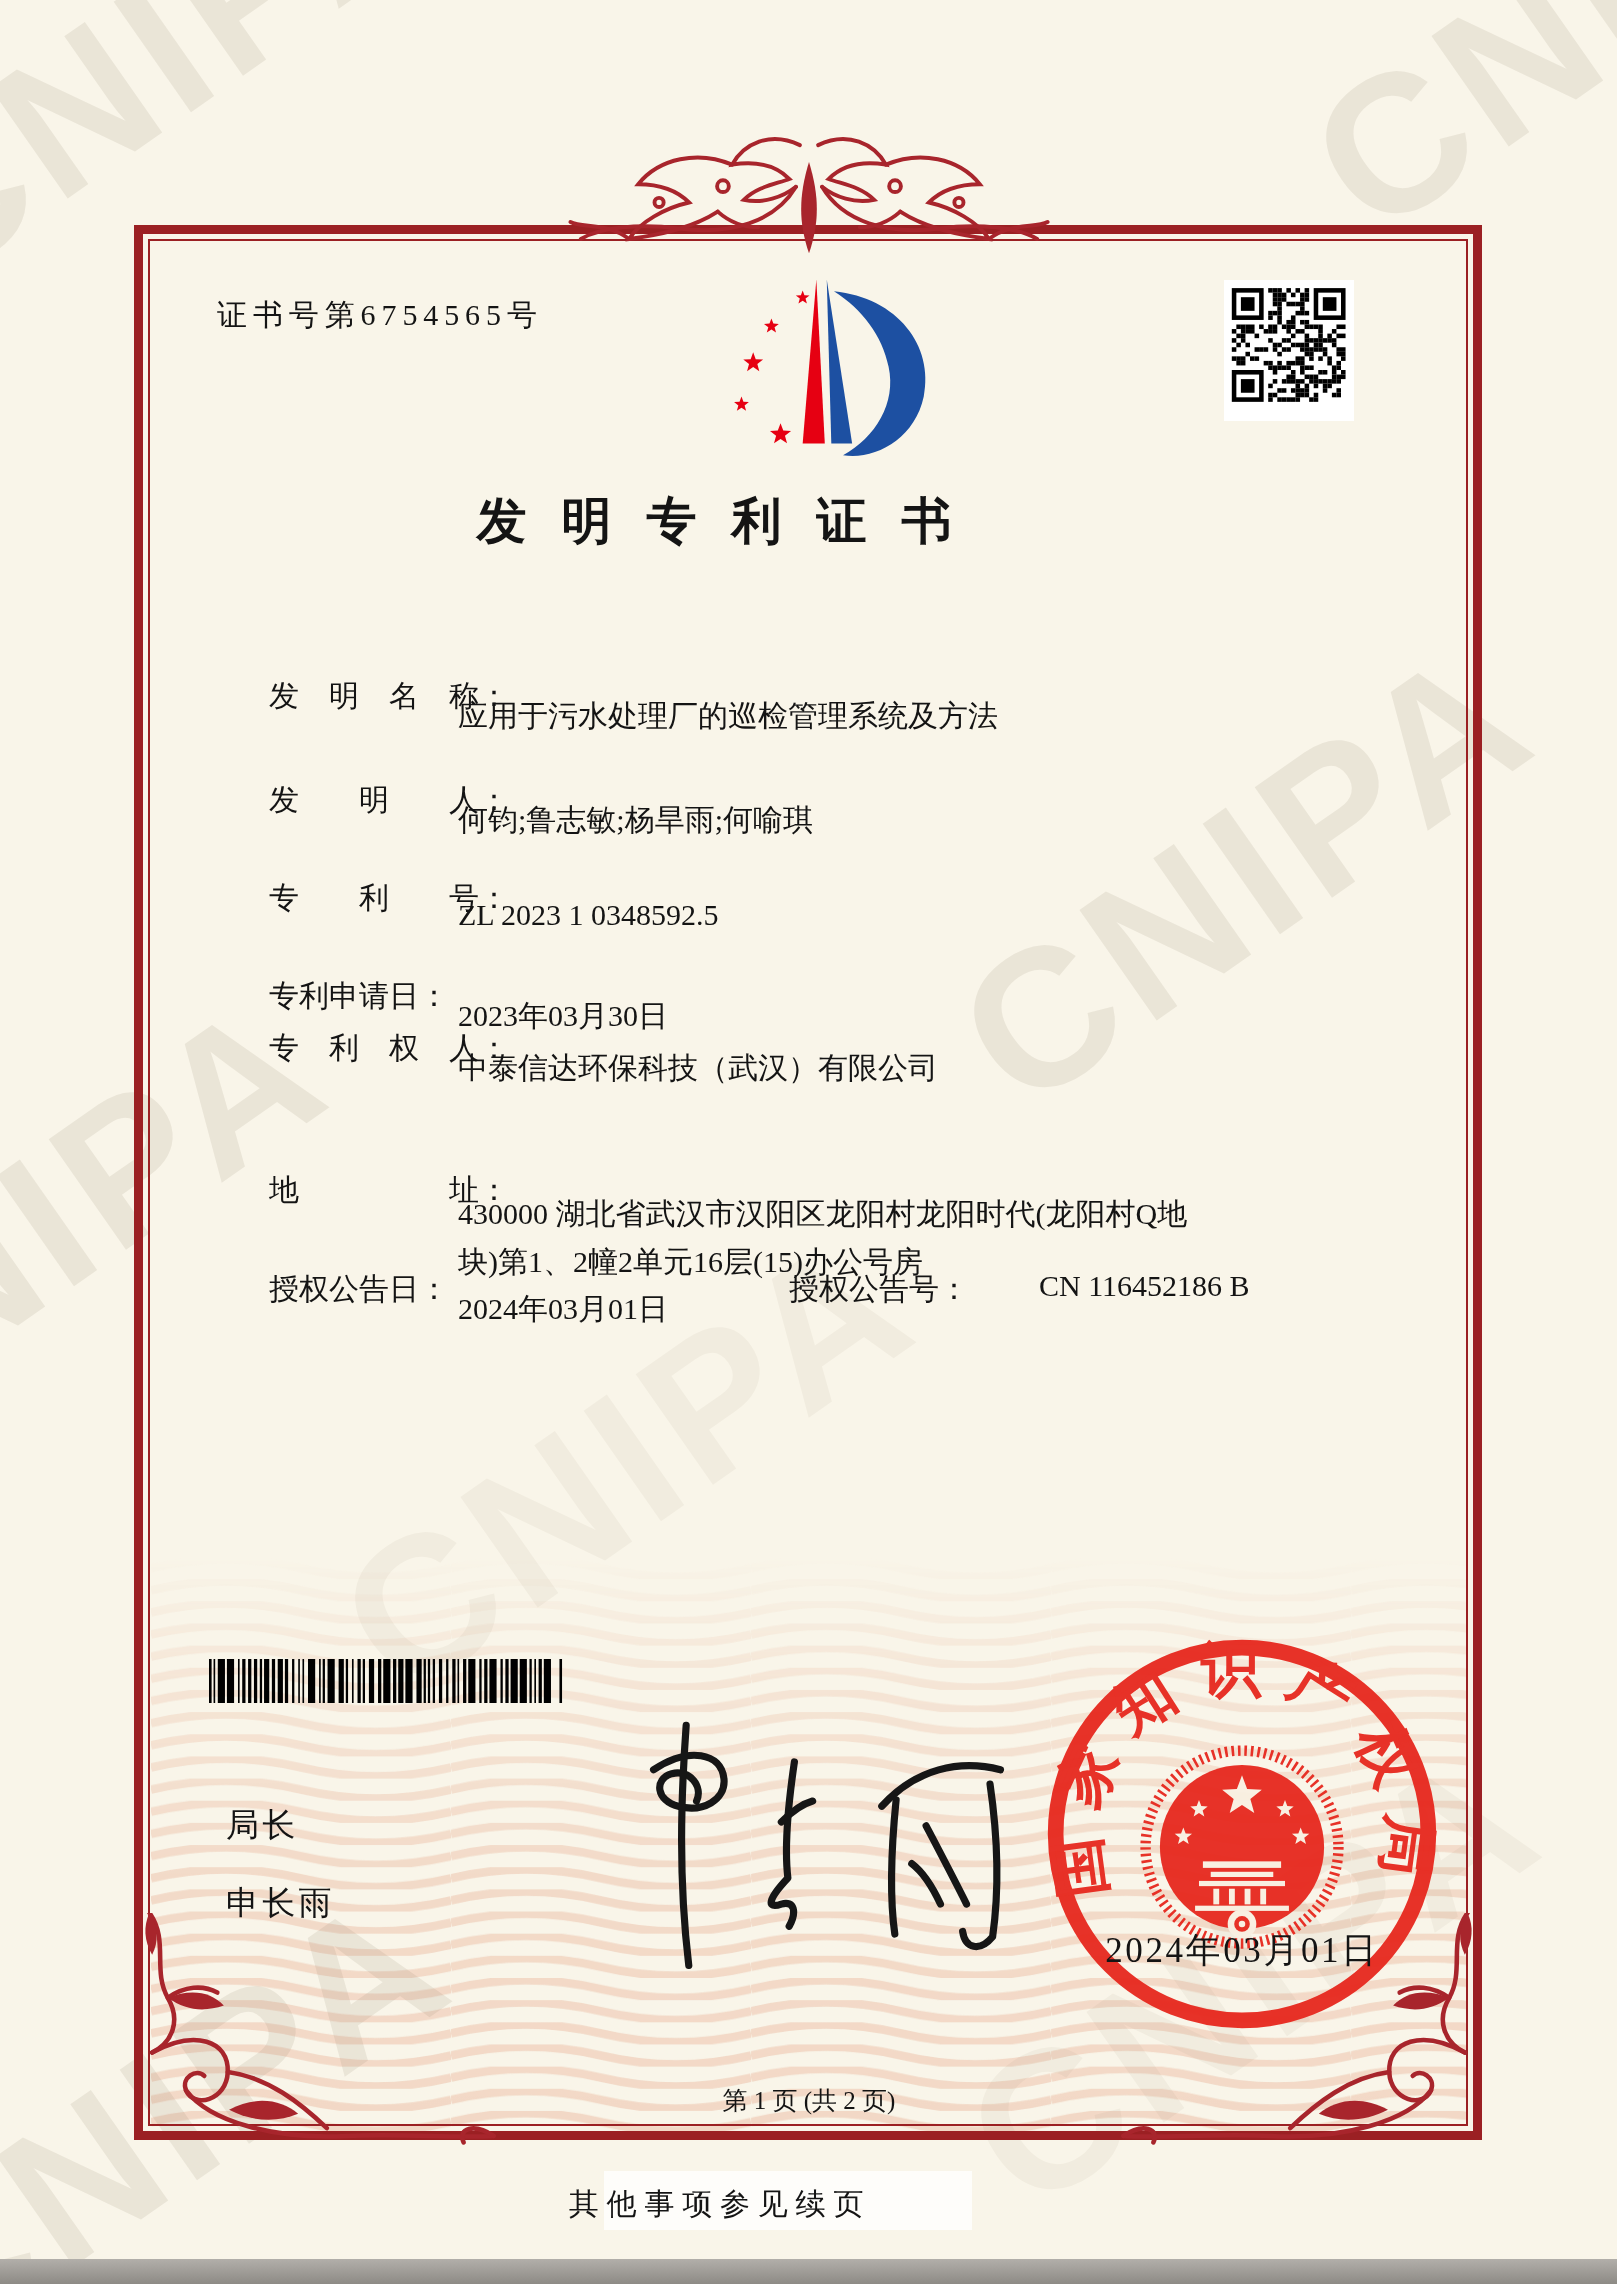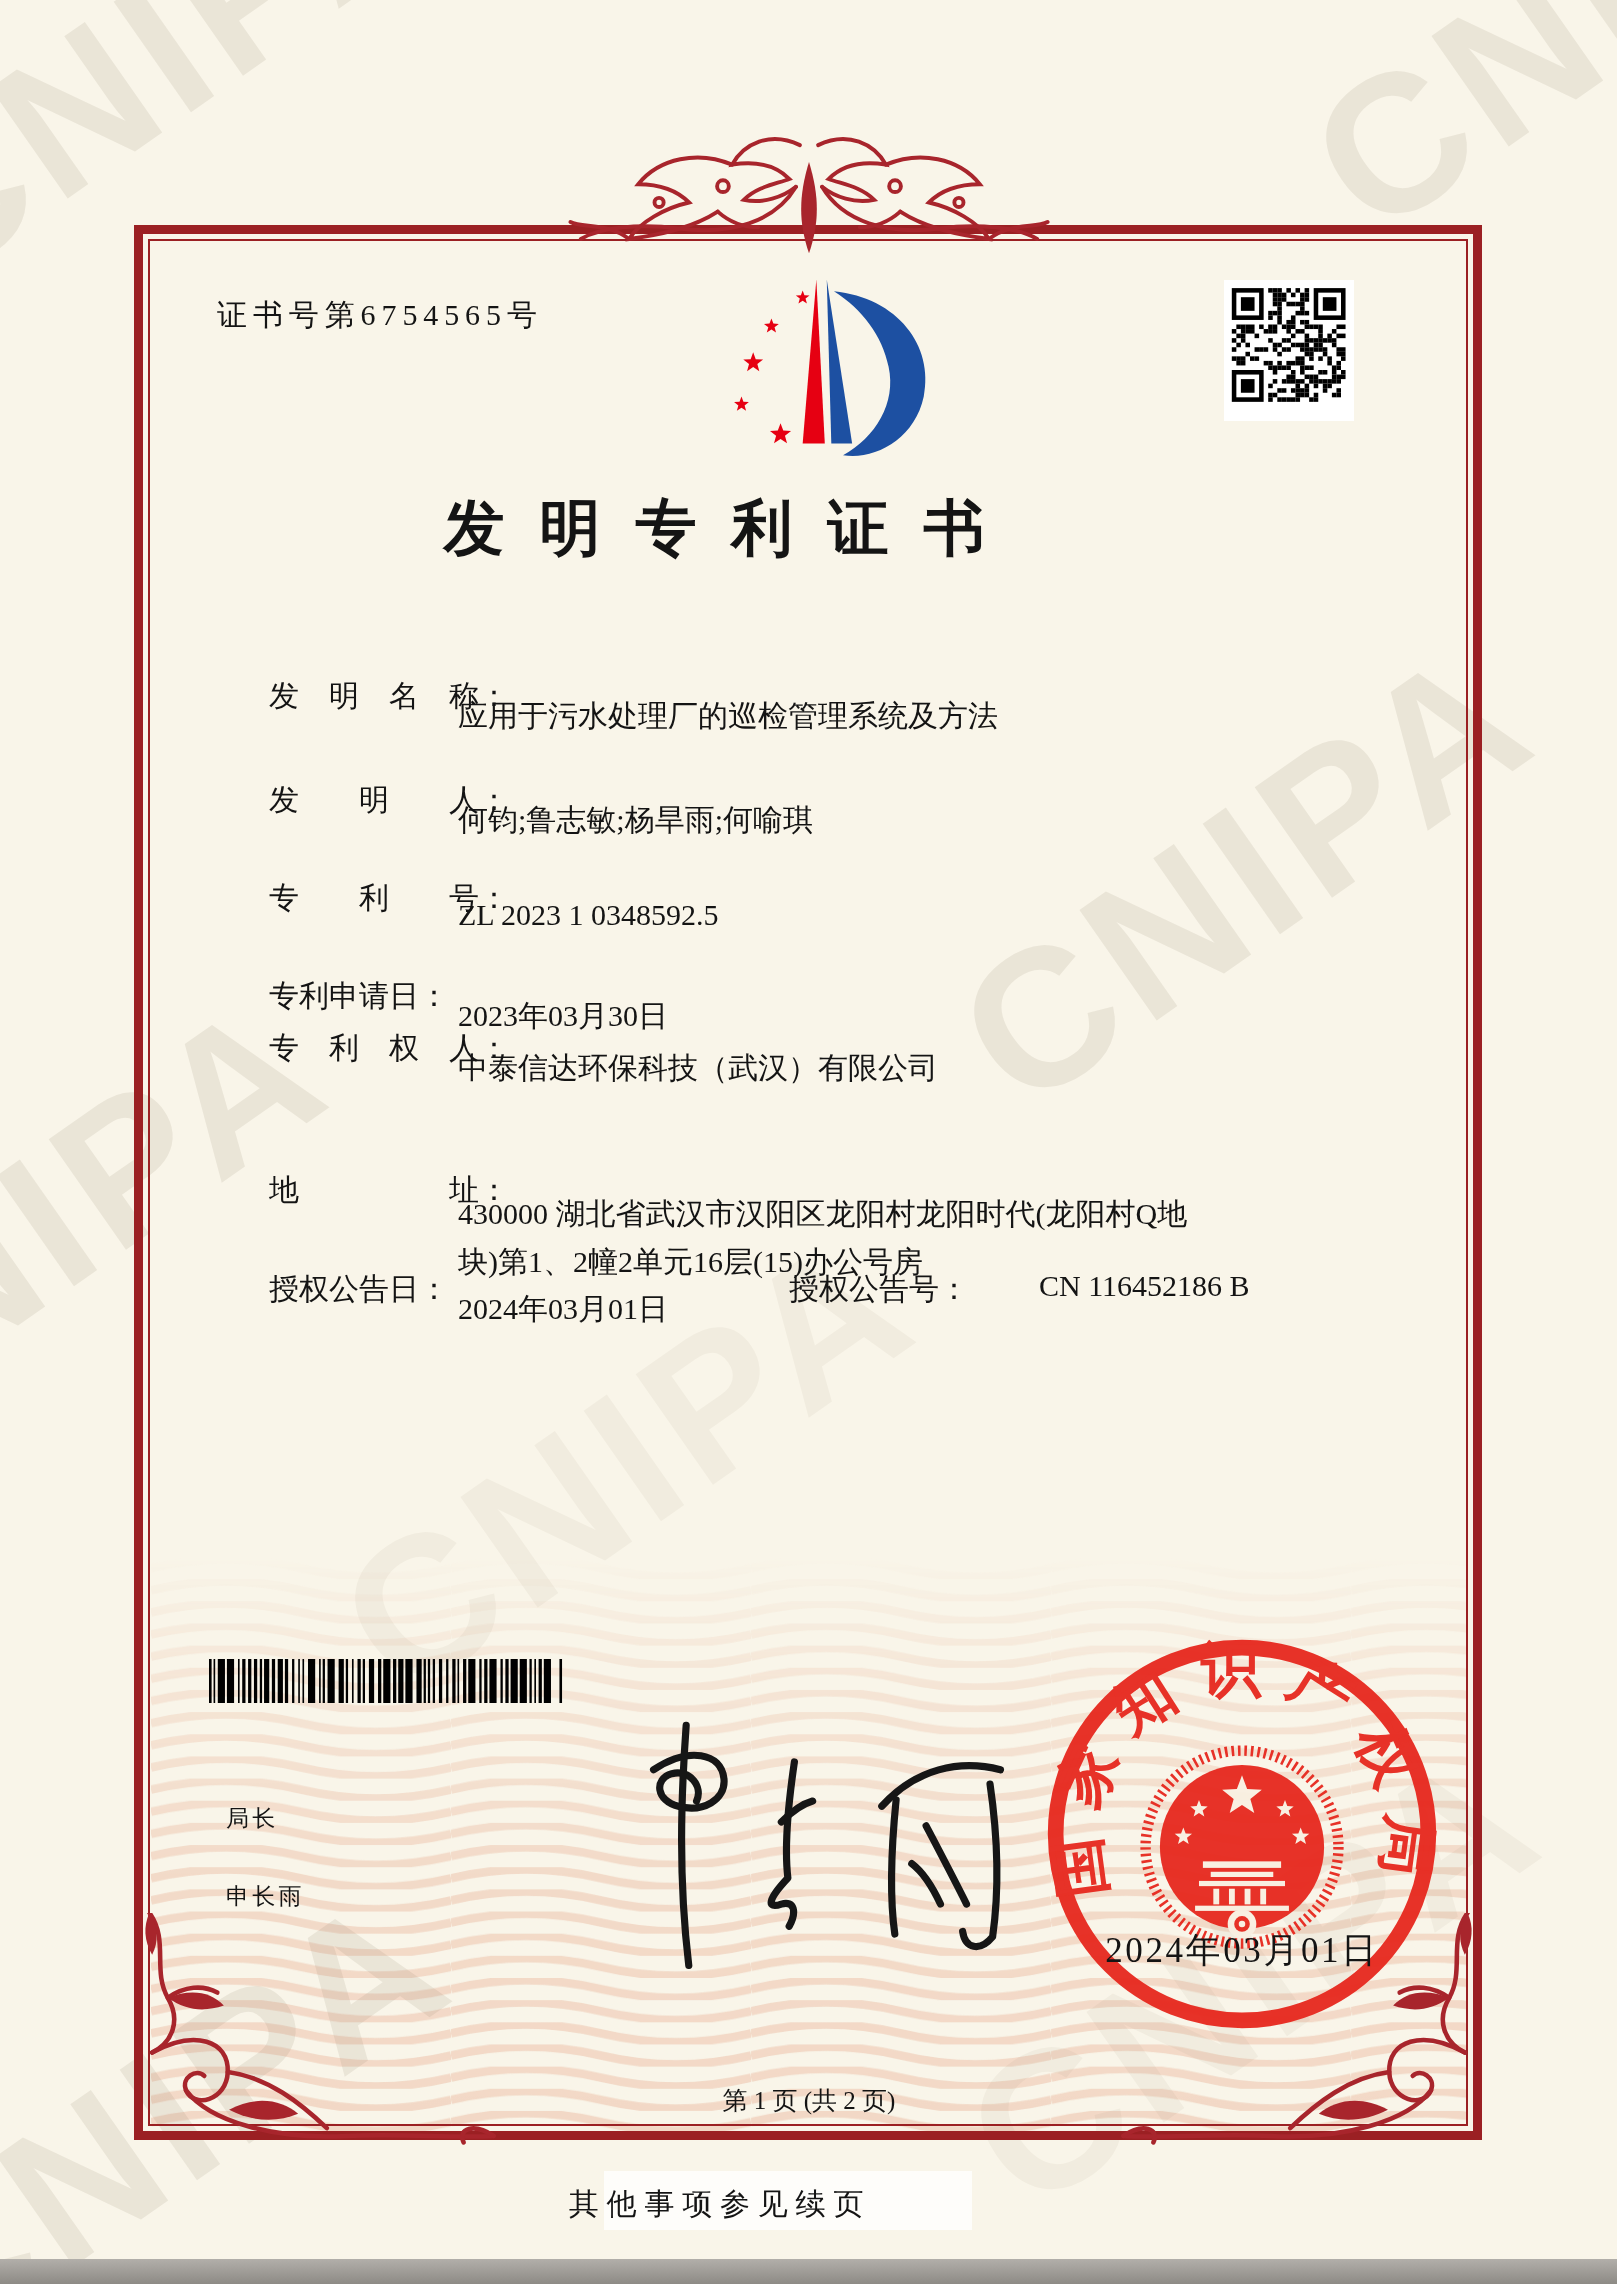--- a/index.html
+++ b/index.html
@@ -18,37 +18,37 @@
   .frame-inner{position:absolute;inset:4.6px;border:2.6px solid #9b2023;}
   .orn{position:absolute;z-index:3;}
   .orn-top{left:560px;top:124px;width:498px;height:140px;}
   .orn-bl{left:130px;top:1913px;width:378px;height:236px;}
   .orn-br{left:1109px;top:1913px;width:378px;height:236px;transform:scaleX(-1);}
   
   .cert-no{position:absolute;left:217px;top:295px;font-size:30px;letter-spacing:5.9px;z-index:4;}
   .logo{position:absolute;left:706px;top:269px;width:235px;height:194px;z-index:4;}
   .qr{position:absolute;left:1224px;top:280px;width:130px;height:141px;background:#fff;z-index:4;}
   .title{position:absolute;left:0;top:488px;width:1428px;text-align:center;z-index:4;
-         font-size:61px;font-weight:bold;letter-spacing:35px;text-indent:35px;}
+         font-size:50px;font-weight:bold;letter-spacing:35px;text-indent:35px;}
   
   .row{position:absolute;left:225px;font-size:30px;z-index:4;white-space:nowrap;}
   .row .lab{display:inline-block;margin-left:44px;}
   .row .val{position:absolute;left:233px;top:0;margin-top:20px;}
   .r1{top:676px}.r2{top:780px}.r3{top:878px}.r4{top:976px}.r5{top:1028px}
   .r6{top:1170px}.r7{top:1269px}
   .r6 .val{width:757px;white-space:normal;word-break:break-all;line-height:48px;}
   .r7 .lab2{position:absolute;left:564px;top:0;}
   .r7 .val2{position:absolute;left:814px;top:0;}
   
   .paras{position:absolute;left:227px;top:1330px;width:1169px;z-index:4;
          font-size:28px;line-height:52px;text-align:justify;}
   .paras p{margin:0;text-indent:2em;}
   
   .barcode{position:absolute;left:209px;top:1659px;width:355px;height:44px;z-index:4;}
-  .signer{position:absolute;left:226px;z-index:4;font-size:23px;letter-spacing:3.3px;
+  .signer{position:absolute;left:226px;z-index:4;font-size:33px;letter-spacing:3.3px;
           font-family:"Liberation Sans","DejaVu Sans",sans-serif;font-weight:500;}
   .signer-title{top:1803px}.signer-name{top:1881px}
   .signature{position:absolute;left:574px;top:1707px;width:476px;height:282px;z-index:5;}
   .seal{position:absolute;left:1040px;top:1632px;width:404px;height:404px;z-index:6;opacity:.95;}
   .seal-date{position:absolute;left:1040px;top:1927px;width:404px;text-align:center;z-index:7;
              font-size:35px;letter-spacing:2.6px;}
   .page-info{position:absolute;left:134px;top:2084px;width:1350px;text-align:center;
              font-size:25px;z-index:4;}
   .cont-strip{position:absolute;left:604px;top:2171px;width:368px;height:59px;background:#fefdfa;z-index:3;}
   .cont-note{position:absolute;left:0;top:2184px;width:1440px;text-align:center;z-index:4;

